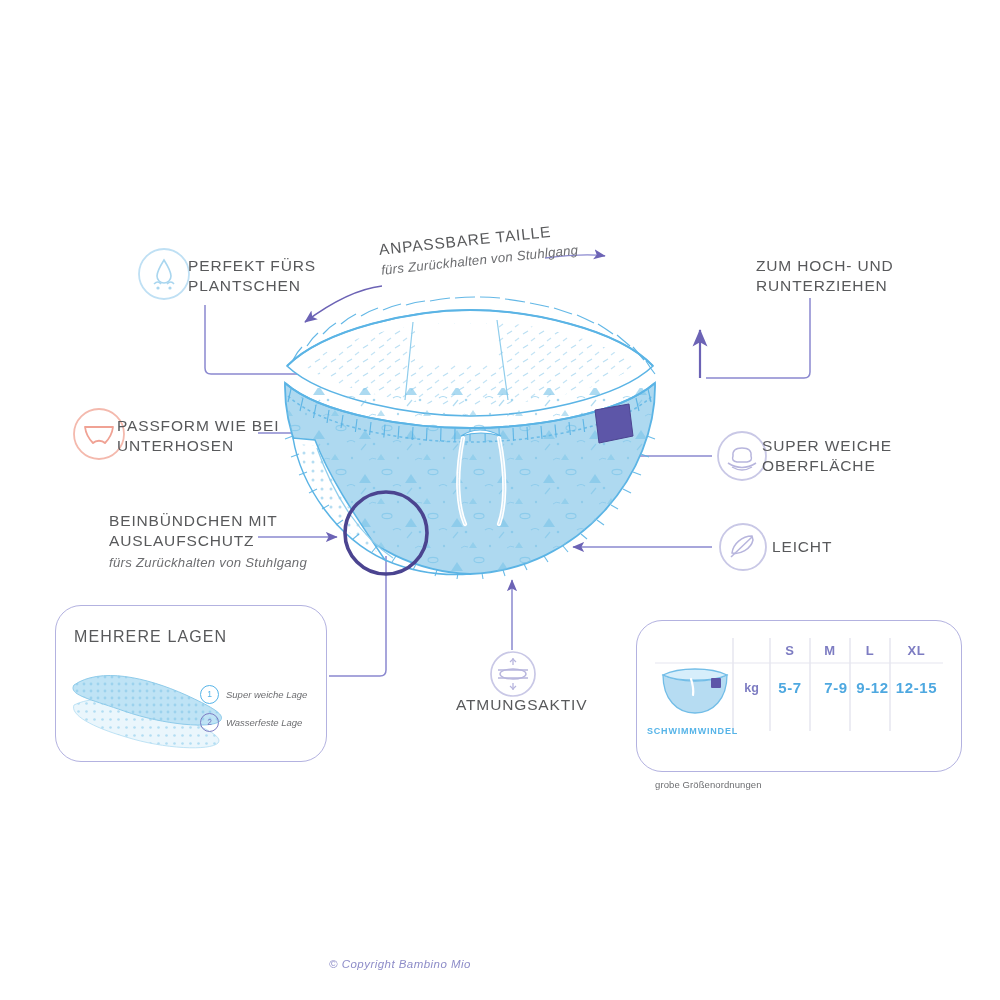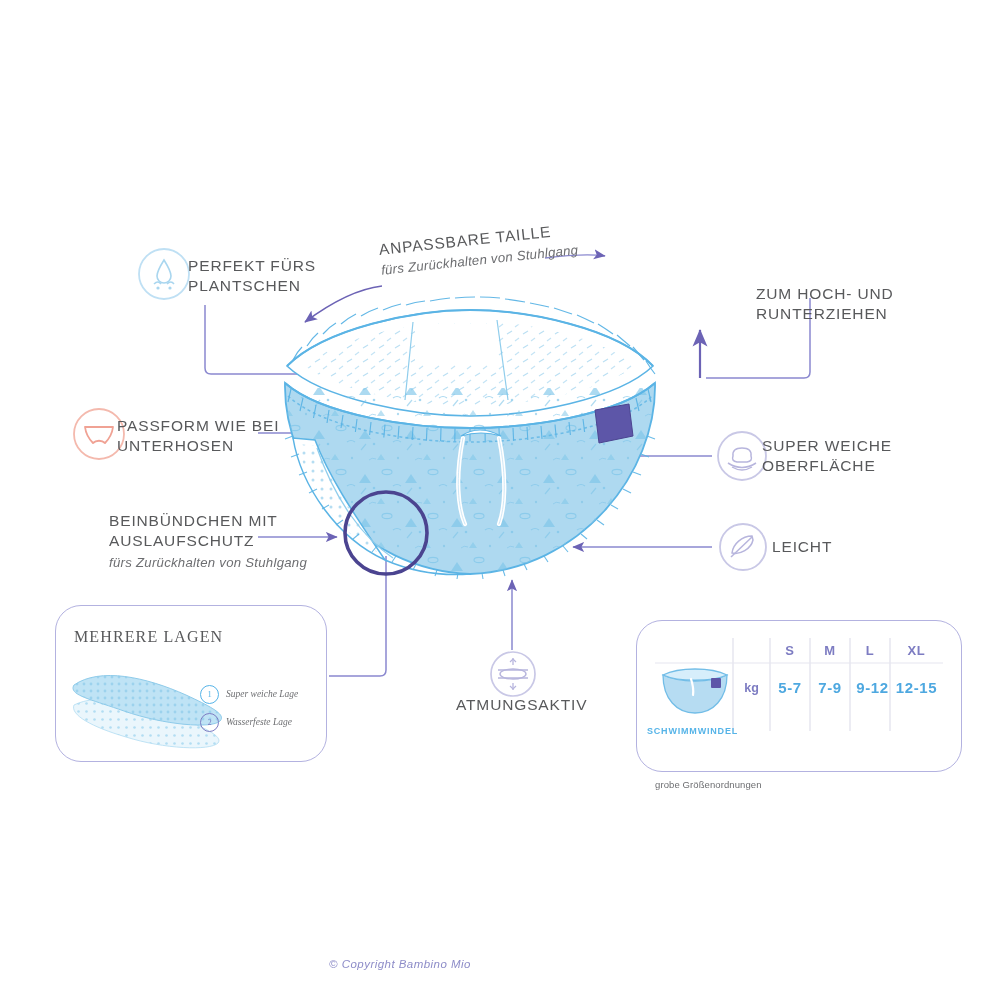--- a/index.html
+++ b/index.html
@@ -225,21 +225,21 @@
   <div class="abs label" style="left:188px;top:256px;">
     <div>PERFEKT FÜRS</div>
     <div>PLANTSCHEN</div>
   </div>
 
   <div class="abs" style="left:378px;top:240px;transform:rotate(-6deg);transform-origin:left top;">
     <div class="label">ANPASSBARE TAILLE</div>
     <div class="sub" style="margin-top:2px;">fürs Zurückhalten von Stuhlgang</div>
   </div>
 
-  <div class="abs label" style="left:756px;top:256px;margin-top:28px;">
+  <div class="abs label" style="left:756px;top:256px;">
     <div>ZUM HOCH- UND</div>
     <div>RUNTERZIEHEN</div>
   </div>
 
   <div class="abs label" style="left:117px;top:416px;">
     <div>PASSFORM WIE BEI</div>
     <div>UNTERHOSEN</div>
   </div>
 
   <div class="abs" style="left:109px;top:511px;">
@@ -254,21 +254,21 @@
   </div>
 
   <div class="abs label" style="left:772px;top:537px;">
     <div>LEICHT</div>
   </div>
 
   <div class="abs label" style="left:456px;top:695px;">
     <div>ATMUNGSAKTIV</div>
   </div>
 
-  <div class="abs boxcard" style="left:55px;top:605px;width:270px;height:155px;font-family:Liberation Serif, serif;">
+  <div class="abs boxcard" style="left:55px;top:605px;width:270px;height:155px;">
     <div class="cap-title abs" style="left:18px;top:22px;">MEHRERE LAGEN</div>
 
     <svg class="abs" style="left:12px;top:55px;width:190px;height:95px;" viewBox="0 0 190 95">
       <defs>
         <pattern id="lyr1" width="7" height="7" patternUnits="userSpaceOnUse">
           <circle cx="2" cy="2" r="1.4" fill="#8ecbea" opacity=".9"></circle>
         </pattern>
         <pattern id="lyr2" width="8" height="8" patternUnits="userSpaceOnUse">
           <circle cx="2.5" cy="2.5" r="1.3" fill="#9ed4ee" opacity=".75"></circle>
         </pattern>
@@ -317,21 +317,21 @@
     <div class="abs szname" style="left:10px;top:105px;width:96px;">SCHWIMMWINDEL</div>
 
     <div class="abs szkg" style="left:96px;top:60px;width:37px;">kg</div>
 
     <div class="abs szhdr" style="left:133px;top:22px;width:40px;">S</div>
     <div class="abs szhdr" style="left:173px;top:22px;width:40px;">M</div>
     <div class="abs szhdr" style="left:213px;top:22px;width:40px;">L</div>
     <div class="abs szhdr" style="left:253px;top:22px;width:53px;">XL</div>
 
     <div class="abs szval" style="left:133px;top:58px;width:40px;">5-7</div>
-    <div class="abs szval" style="left:173px;top:58px;width:40px;">7-9</div>
+    <div class="abs szval" style="left:173px;top:58px;width:52px;">7-9</div>
     <div class="abs szval" style="left:215px;top:58px;width:41px;">9-12</div>
     <div class="abs szval" style="left:253px;top:58px;width:53px;">12-15</div>
 
     <div class="abs tiny" style="left:18px;top:122px;">grobe Größenordnungen</div>
   </div>
 
   <div class="abs copy" style="left:0;top:958px;width:800px;text-align:center;">© Copyright Bambino Mio</div>
 
 </div>
 

